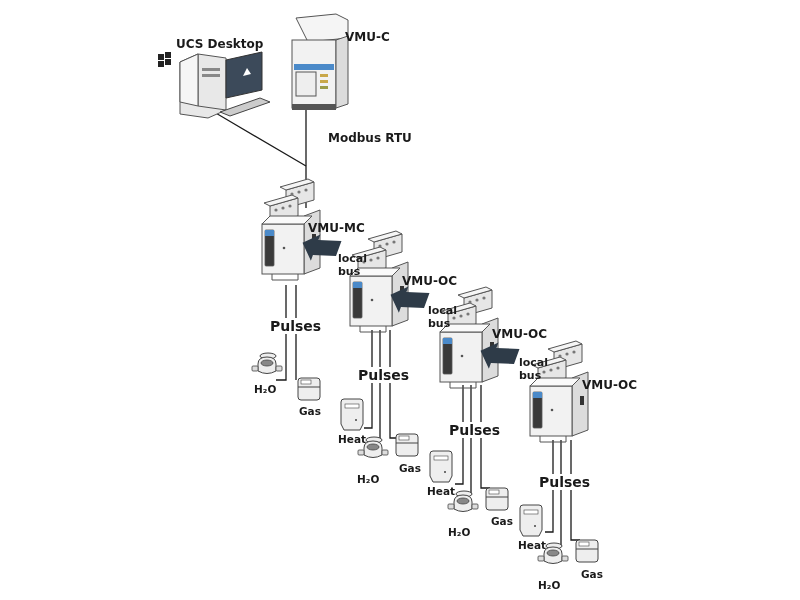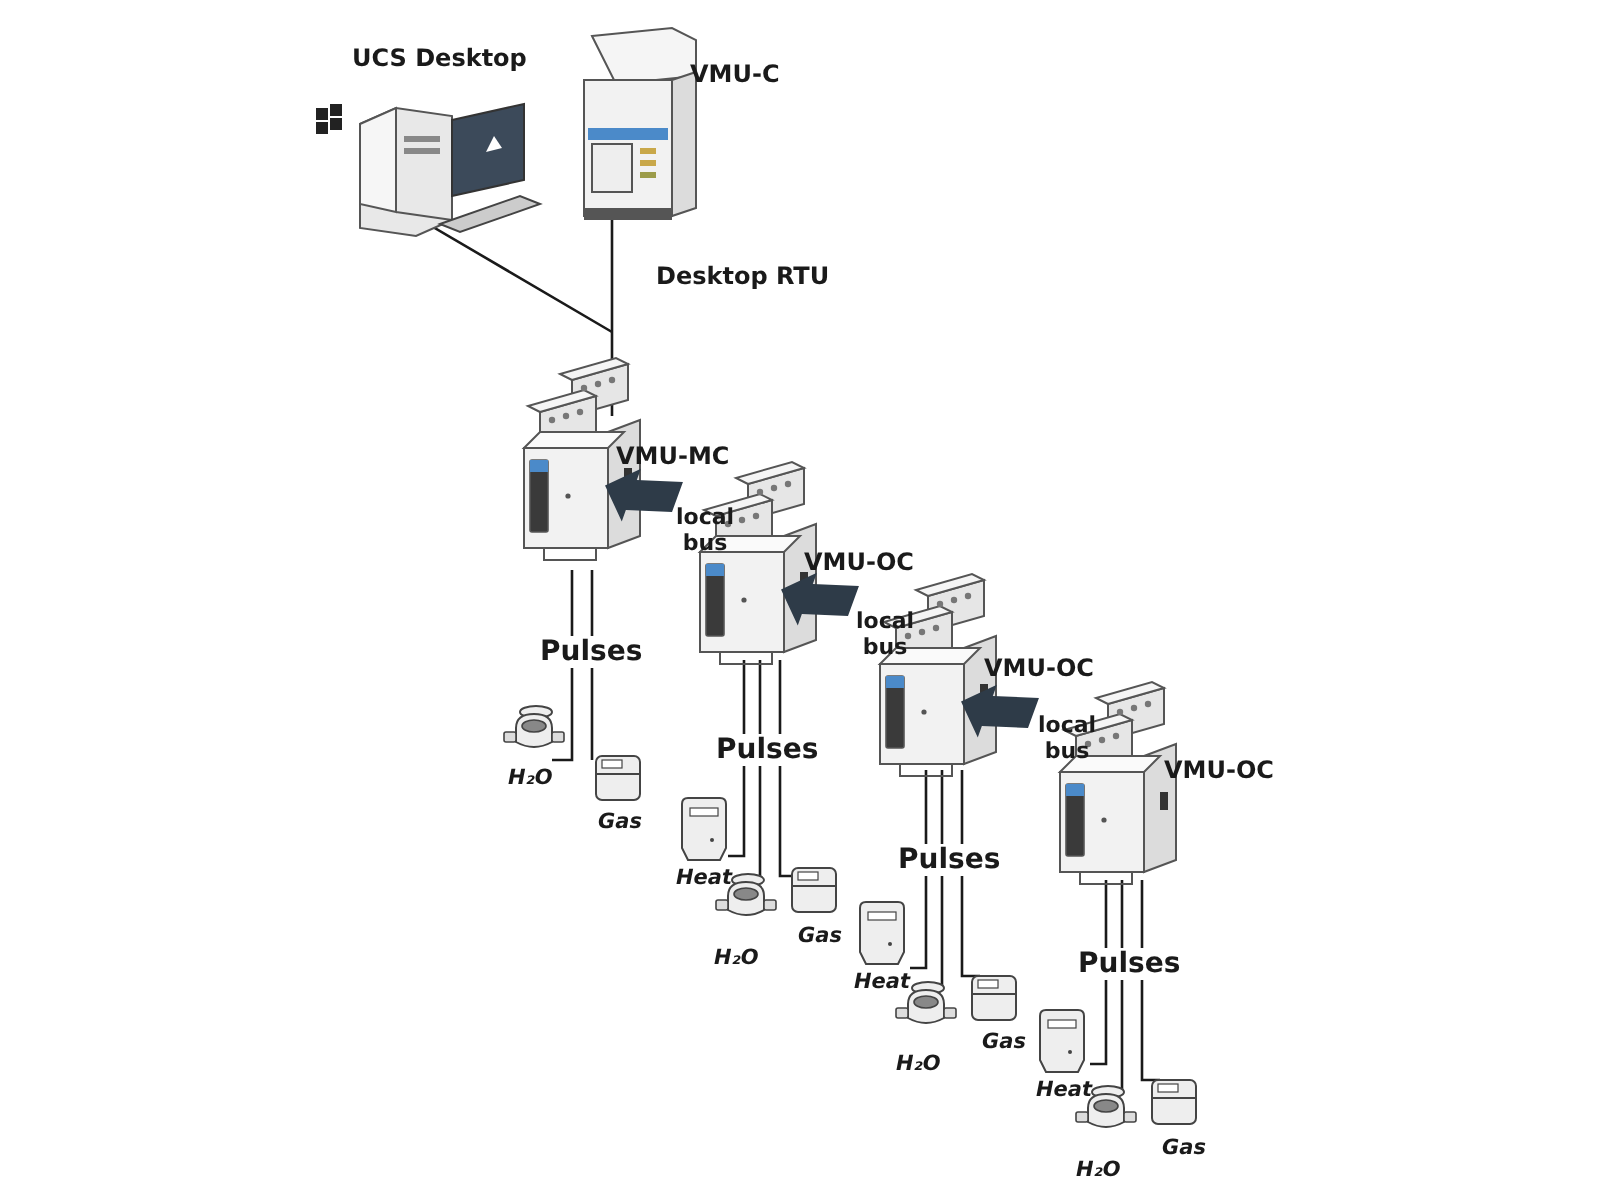--- a/index.html
+++ b/index.html
@@ -1,22 +1,22 @@
 <!DOCTYPE html>
 <html><head>
 <meta charset="utf-8">
 <style>
   html, body { margin: 0; padding: 0; background: #ffffff; }
   body { width: 800px; height: 600px; position: relative; overflow: hidden; font-family: "DejaVu Sans", sans-serif; }
   #diagram { position: absolute; left: 0; top: 0; width: 800px; height: 600px; }
   .lbl { position: absolute; font-family: "DejaVu Sans", sans-serif; font-weight: bold; color: #1a1a1a; white-space: nowrap; line-height: 1; }
   .lbl.big { font-size: 12px; }
   .lbl.mid { font-size: 14px; }
-  .lbl.small { font-size: 10.5px; font-style: italic; }
-  .lbl.bus { font-size: 11px; line-height: 13px; text-align: center; }
+  .lbl.small { font-size: 10.5px; }
+  .lbl.bus { font-size: 11px; line-height: 13px; text-align: left; }
 </style>
 </head>
 <body>
 
 <svg id="diagram" viewBox="0 0 800 600" xmlns="http://www.w3.org/2000/svg">
   <defs>
 
     <g id="module">
 
       <path d="M24 -26 l28 -8 l0 18 l-28 8 z" fill="#e6e6e6" stroke="#555" stroke-width="1"></path>
@@ -132,23 +132,23 @@
 
   <use href="#heat" x="430" y="452"></use>
   <use href="#water" x="452" y="496"></use>
   <use href="#gas" x="486" y="488"></use>
 
   <use href="#heat" x="520" y="506"></use>
   <use href="#water" x="542" y="548"></use>
   <use href="#gas" x="576" y="540"></use>
 </svg>
 
-<div class="lbl big" style="left:176px;top:23px">UCS Desktop</div>
+<div class="lbl big" style="left:176px;top:38px">UCS Desktop</div>
 <div class="lbl big" style="left:345px;top:31px">VMU-C</div>
-<div class="lbl big" style="left:328px;top:132px">Desktop RTU</div>
+<div class="lbl big" style="left:328px;top:132px">Modbus RTU</div>
 
 <div class="lbl big" style="left:308px;top:222px">VMU-MC</div>
 <div class="lbl big" style="left:402px;top:275px">VMU-OC</div>
 <div class="lbl big" style="left:492px;top:328px">VMU-OC</div>
 <div class="lbl big" style="left:582px;top:379px">VMU-OC</div>
 
 <div class="lbl bus" style="left:338px;top:252px"><span>local</span><br><span>bus</span></div>
 <div class="lbl bus" style="left:428px;top:304px"><span>local</span><br><span>bus</span></div>
 <div class="lbl bus" style="left:519px;top:356px"><span>local</span><br><span>bus</span></div>
 

